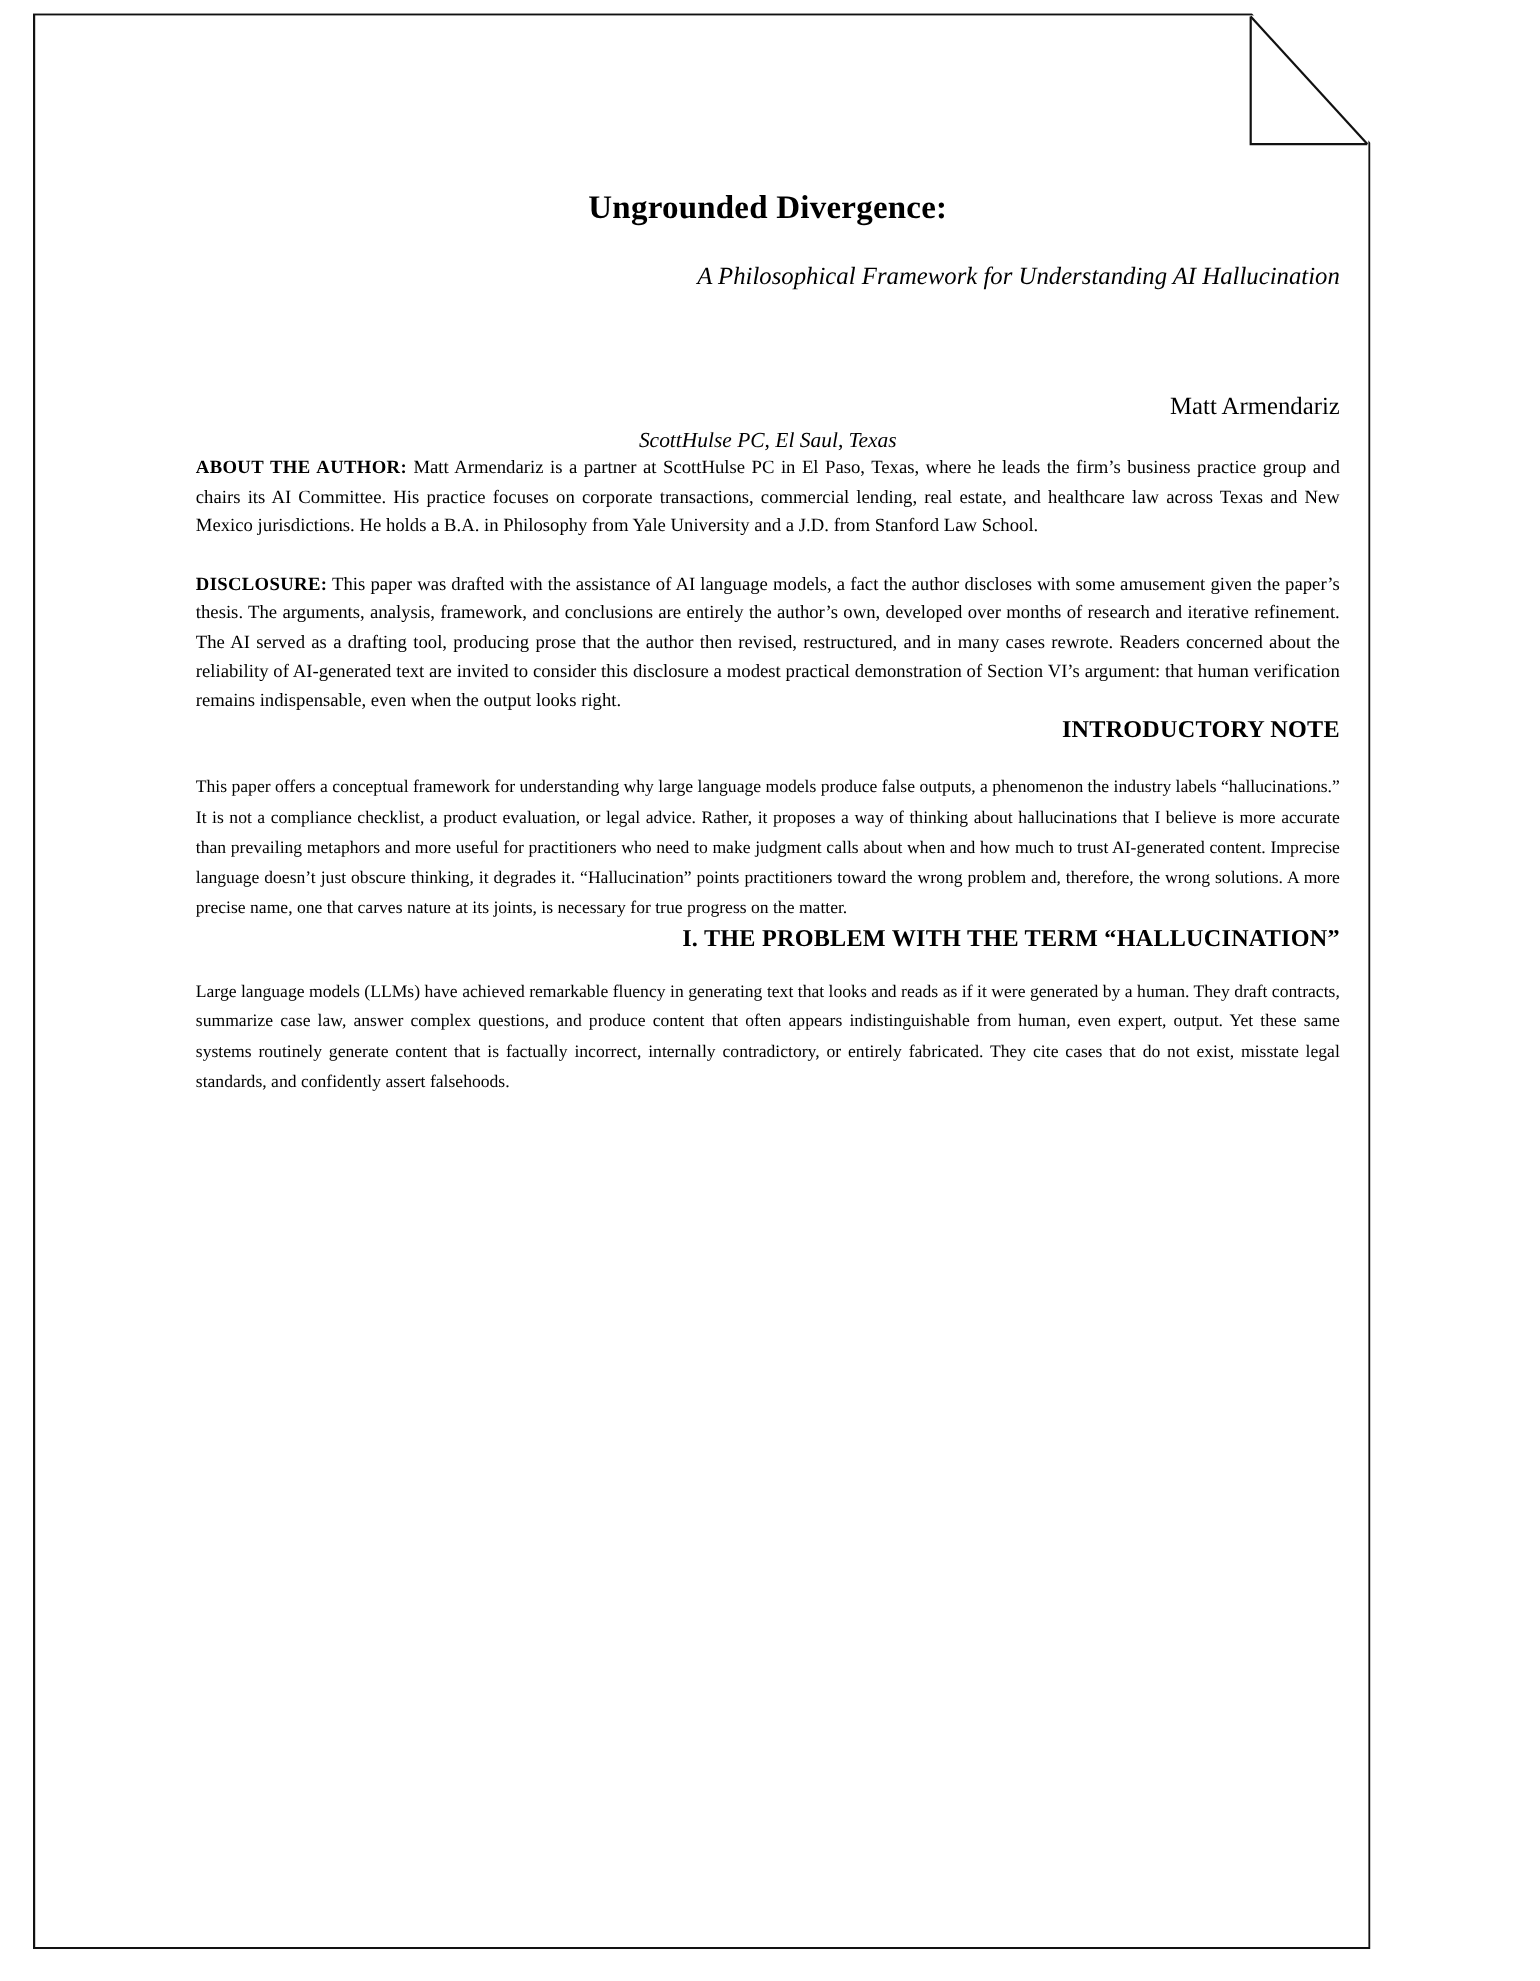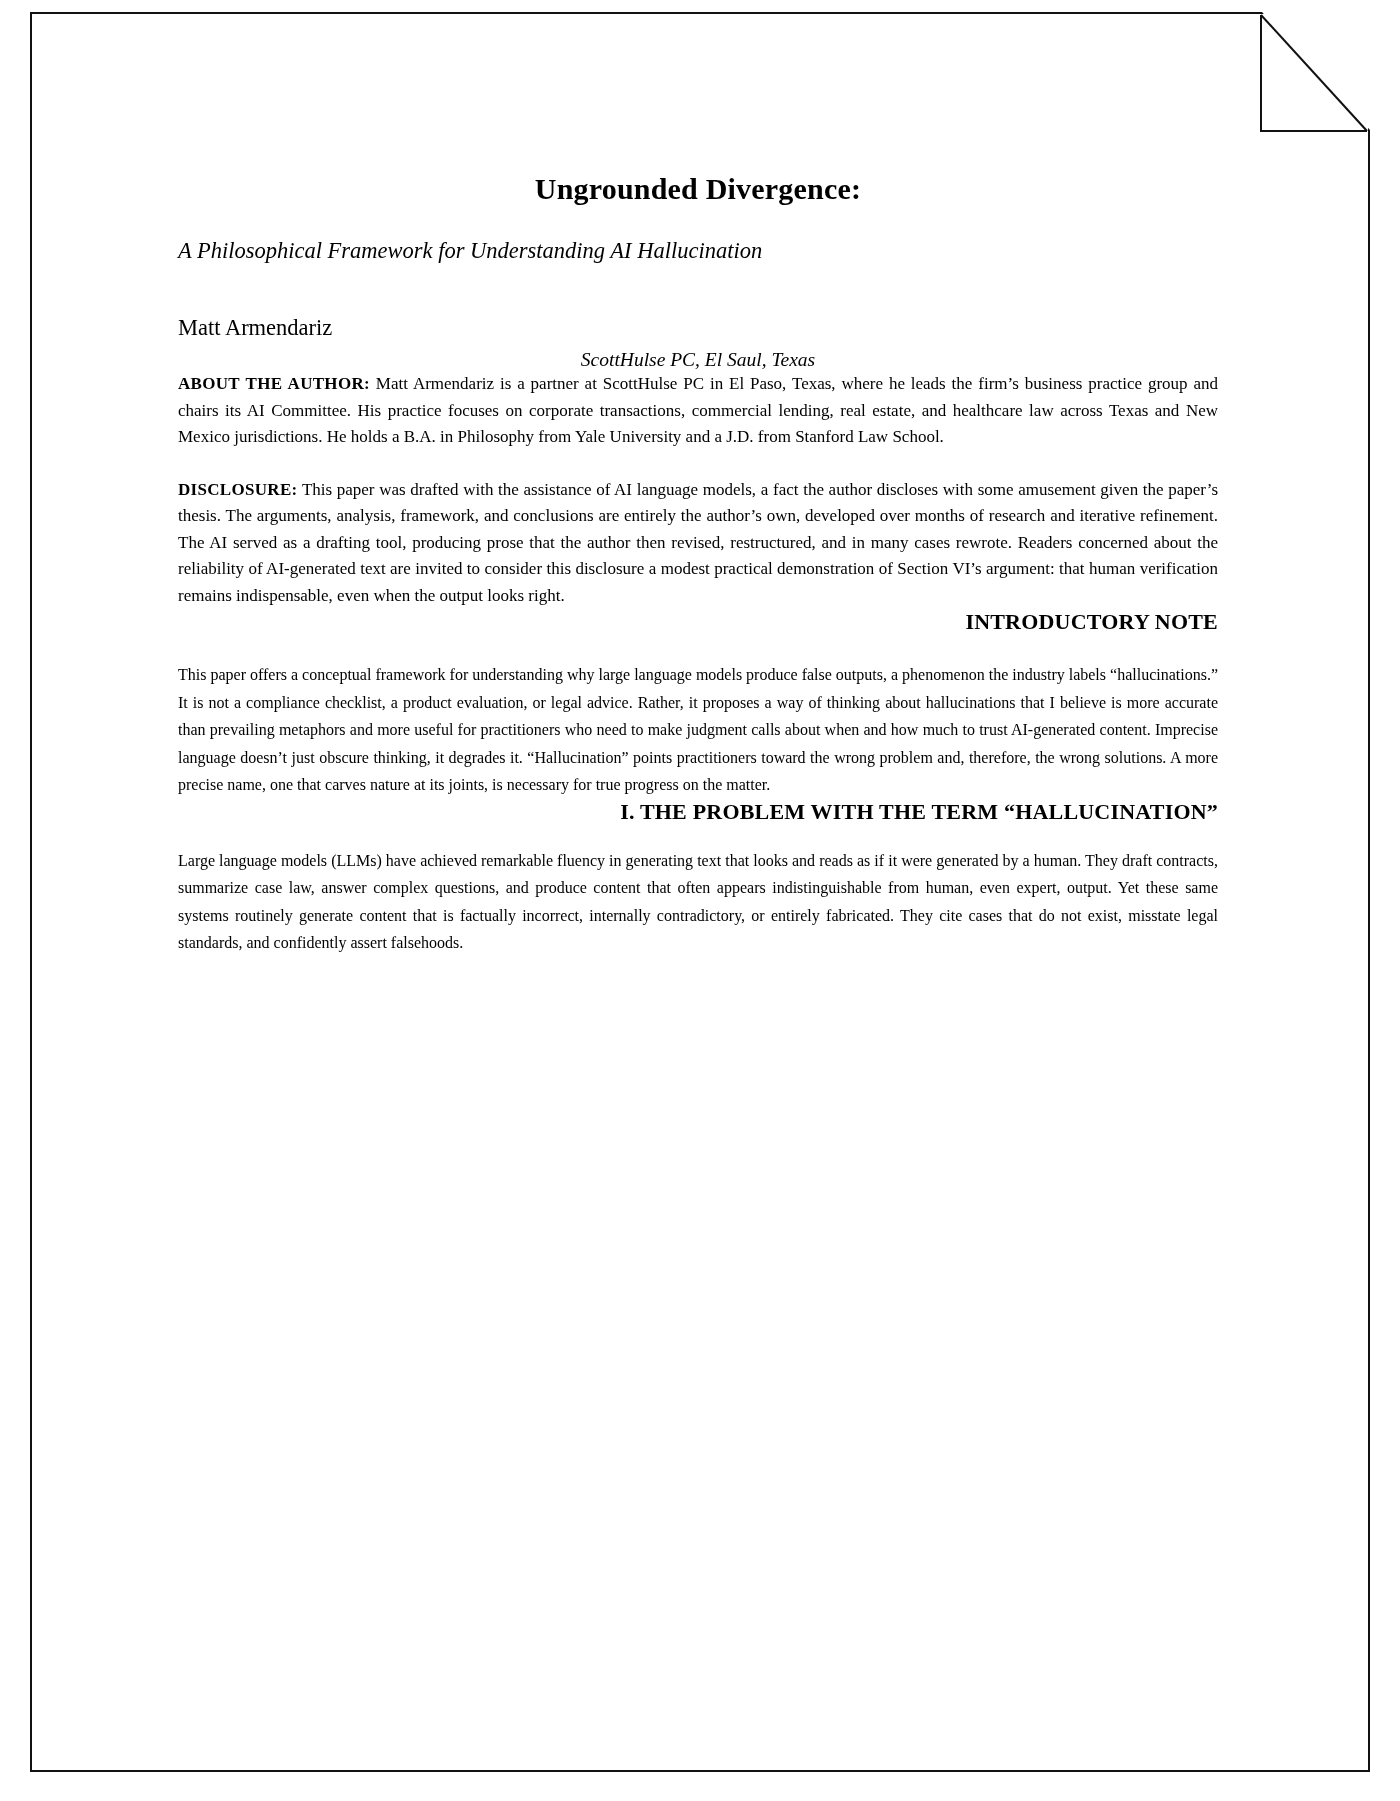--- a/index.html
+++ b/index.html
@@ -13,21 +13,21 @@
     font-family: "Liberation Serif", serif;
     color: #000000;
     overflow: hidden;
   }
 
   
   .sheet-wrap {
     position: absolute;
     left: 30px;
     top: 12px;
-    width: 1340px;
+    width: 1216px;
     height: 1760px;
     font-family: Liberation Serif, serif;
   }
   .sheet {
     position: absolute;
     inset: 0;
     background: #ffffff;
     border: 2px solid #111111;
     box-sizing: border-box;
     
@@ -53,29 +53,29 @@
 
   
   .title {
     text-align: center;
     font-size: 30px;
     font-weight: bold;
     letter-spacing: 0.2px;
     margin-top: 160px;
   }
   .subtitle {
-    text-align: left;
+    text-align: right;
     font-size: 22.5px;
     font-style: italic;
     margin-top: 32px;
   }
   .author {
-    text-align: left;
+    text-align: right;
     font-size: 22.5px;
-    margin-top: 51px;
+    margin-top: 92px;
   }
   .affiliation {
     text-align: center;
     font-size: 19.5px;
     font-style: italic;
     margin-top: 8px;
   }
 
   
   .smallblock {

